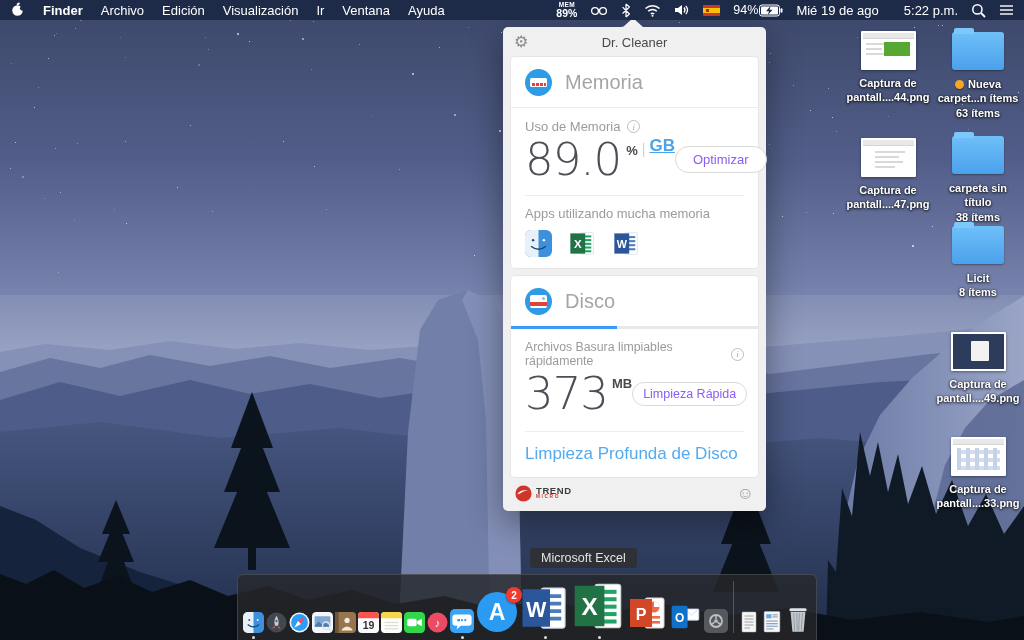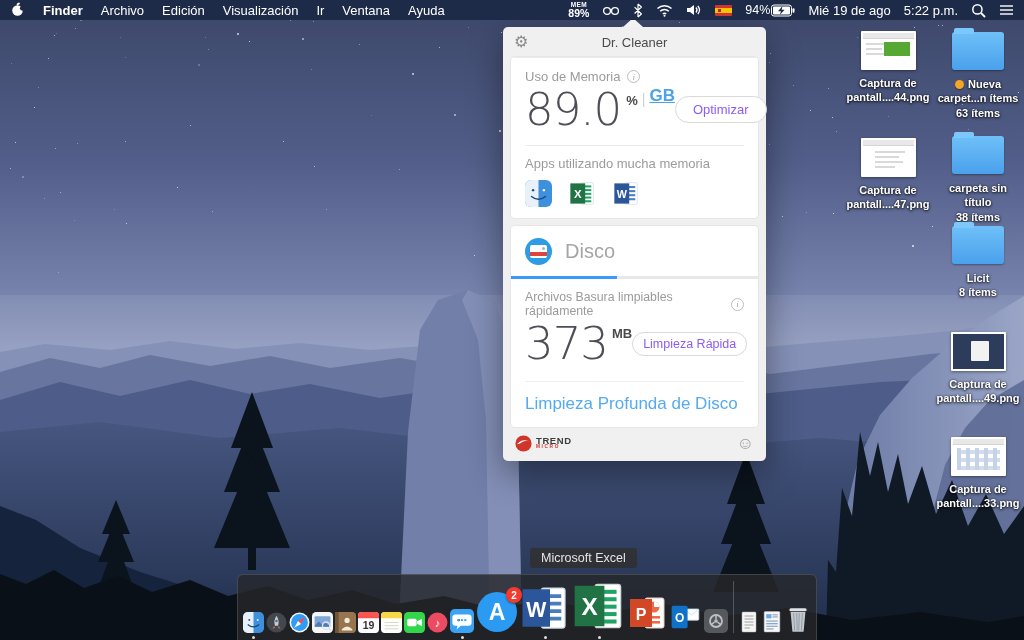--- a/index.html
+++ b/index.html
@@ -17,21 +17,21 @@
   .menu.active { font-weight:bold; }
   .mb-right { margin-left:auto; display:flex; align-items:center; gap:13px; }
   .mb-right svg { display:block; }
   .mem { text-align:center; line-height:1; font-weight:bold; }
   .mem-t { font-size:6.5px; letter-spacing:.3px; }
   .mem-v { font-size:10.5px; }
   .flag { width:17px; height:11px; border-radius:1px; position:relative;
           background:linear-gradient(180deg,#cf3434 0 27%,#f5c400 27% 73%,#cf3434 73%); }
   .flag:after { content:""; position:absolute; left:3px; top:4px; width:3px; height:3px; background:#b23; }
   .batt { display:flex; align-items:center; gap:1px; font-size:12.5px; }
-  .clock { display:flex; gap:13px; font-size:13px; white-space:nowrap; }
+  .clock { display:flex; gap:25px; font-size:13px; white-space:nowrap; }
 
   
   .popover { position:absolute; left:503px; top:27px; width:263px; z-index:9; background:#f0f0f0;
              border-radius:5px; box-shadow:0 12px 34px rgba(0,0,0,.4); }
   .pop-arrow { position:absolute; top:-9px; left:120px; width:0; height:0;
                border-left:10px solid transparent; border-right:10px solid transparent; border-bottom:9px solid #f2f2f2; }
   .pop-header { height:30px; display:flex; align-items:center; padding:0 11px; position:relative; }
   .gear { font-size:16px; color:#8b8b8b; line-height:1; cursor:default; }
   .pop-title { position:absolute; left:0; right:0; text-align:center; font-size:13px; color:#4a4a4a; }
   .card { background:#fff; margin:0 8px; border-radius:4px; box-shadow:0 0 0 1px rgba(0,0,0,.04); }
@@ -375,20 +375,31 @@
   </div>
 
   <div class="popover">
     <div class="pop-arrow"></div>
     <div class="pop-header">
       <span class="pop-title">Dr. Cleaner</span>
       <span class="gear">⚙</span>
     </div>
 
     <div class="card">
+      <div class="sec-head">
+        <span class="sec-icon">
+            <span class="chip">
+              <i></i>
+              <i></i>
+              <i></i>
+              <i></i>
+            </span>
+          </span>
+        <span class="sec-title">Memoria</span>
+      </div>
       <div class="hdiv"></div>
       <div class="sec-body">
         <div class="lab-row">
           <span>Uso de Memoria</span>
           <span class="info-i">i</span>
         </div>
         <div class="val-row">
           <span class="bignum">89.0</span>
           <span class="unit-pct">%</span>
           <span class="unit-sep">|</span>

